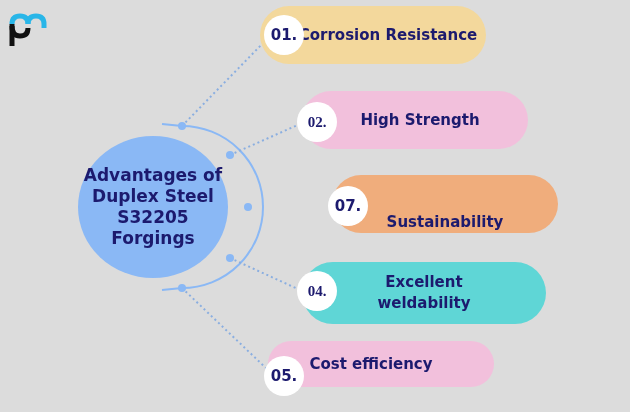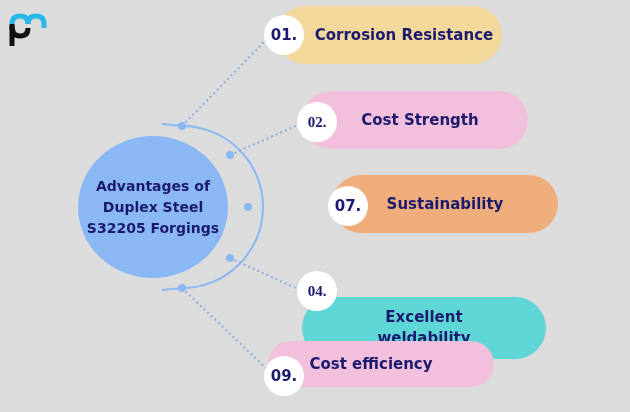--- a/index.html
+++ b/index.html
@@ -1,20 +1,20 @@
 <!DOCTYPE html>
 <html><head>
 <meta charset="utf-8">
 <style>
   html, body { margin:0; padding:0; }
   body { width:630px; height:412px; background:#dcdcdc; position:relative; overflow:hidden; font-family:"DejaVu Sans", sans-serif; }
   .logo { position:absolute; left:8px; top:10px; width:48px; height:40px; }
   svg.connectors { position:absolute; left:0; top:0; }
   .hub { position:absolute; left:78px; top:136px; width:150px; height:142px; border-radius:50%; background:#8ab8f5; display:flex; align-items:center; justify-content:center; text-align:center; }
-  .hub-title { color:#1c1a6e; font-weight:bold; font-size:14px; line-height:21px; width:140px; }
+  .hub-title { color:#1c1a6e; font-weight:bold; font-size:17px; line-height:21px; width:140px; }
   .pill { position:absolute; height:58px; border-radius:29px; display:flex; align-items:center; justify-content:center; color:#1c1a6e; font-weight:bold; font-size:15px; text-align:center; line-height:21px; }
   .badge { position:absolute; width:40px; height:40px; border-radius:50%; background:#fff; display:flex; align-items:center; justify-content:center; color:#1c1a6e; font-weight:bold; font-size:15px; }
   .label { display:block; }
 </style>
 </head>
 <body>
 
 <div class="logo">
   <svg width="48" height="40" viewBox="0 0 48 40">
     <path d="M4 14 Q4 6 12 6 Q20 6 20 14" fill="none" stroke="#29b6e8" stroke-width="5"></path>
@@ -40,36 +40,36 @@
     <circle cx="248" cy="207" r="4"></circle>
     <circle cx="230" cy="258" r="4"></circle>
     <circle cx="182" cy="288" r="4"></circle>
   </g>
 </svg>
 
 <div class="hub">
   <div class="hub-title">Advantages of Duplex Steel S32205 Forgings</div>
 </div>
 
-<div class="pill" style="left:276px; top:6px; width:226px; background:#f3d89c; padding-left:30px; box-sizing:border-box;">
+<div class="pill" style="left:260px; top:6px; width:226px; background:#f3d89c; padding-left:30px; box-sizing:border-box;">
   <span class="label">Corrosion Resistance</span>
 </div>
 <div class="badge" style="left:264px; top:15px;">01.</div>
 
 <div class="pill" style="left:302px; top:91px; width:226px; background:#f2c0dc; padding-left:10px; box-sizing:border-box;">
-  <span class="label">Cost Strength</span>
+  <span class="label">High Strength</span>
 </div>
 <div class="badge" style="left:297px; top:102px;font-family:Liberation Serif, serif;">02.</div>
 
-<div class="pill" style="left:332px; top:175px; width:226px; background:#f0ad7c; padding-left:0px; box-sizing:border-box;">
+<div class="pill" style="left:332px; top:175px; width:226px; background:#f0ad7c; padding-left:0px; box-sizing:border-box;align-items:flex-end;">
   <span class="label">Sustainability</span>
 </div>
 <div class="badge" style="left:328px; top:186px;">07.</div>
 
-<div class="pill" style="left:302px; top:262px; width:244px; height:62px; border-radius:31px; background:#5fd6d6; padding:0 40px; box-sizing:border-box;margin-top:35px;">
+<div class="pill" style="left:302px; top:262px; width:244px; height:62px; border-radius:31px; background:#5fd6d6; padding:0 40px; box-sizing:border-box;">
   <span class="label">Excellent weldability</span>
 </div>
 <div class="badge" style="left:297px; top:271px;font-family:Liberation Serif, serif;">04.</div>
 
 <div class="pill" style="left:268px; top:341px; width:226px; height:46px; border-radius:31px; background:#f2c0dc; padding:0 60px 0 40px; box-sizing:border-box;">
   <span class="label">Cost efficiency</span>
 </div>
-<div class="badge" style="left:264px; top:356px;">09.</div>
+<div class="badge" style="left:264px; top:356px;">05.</div>
 
 </body></html>

